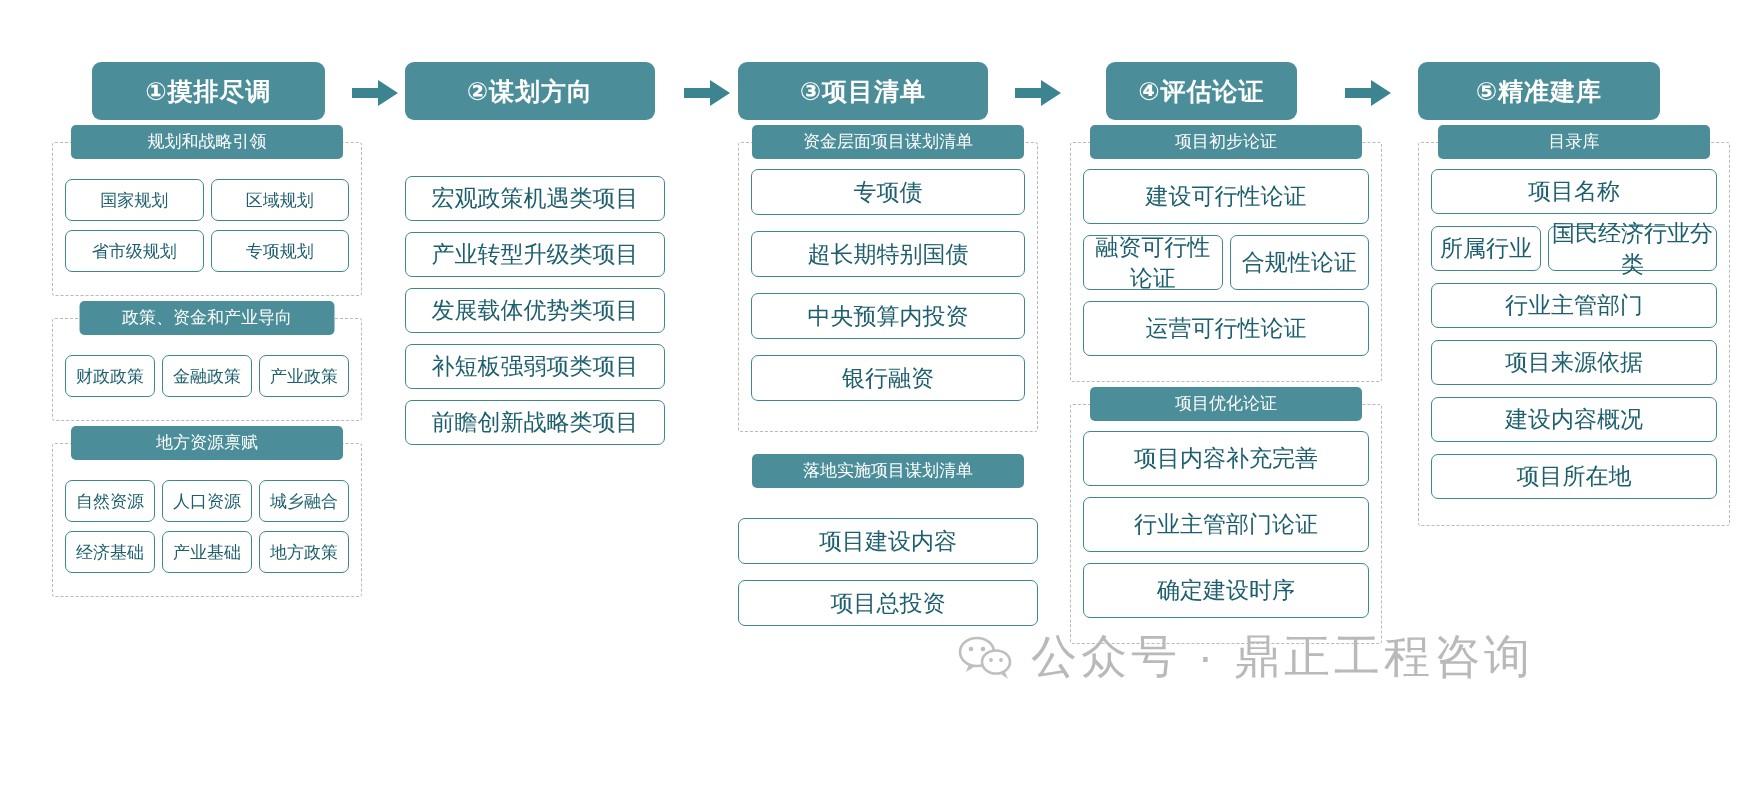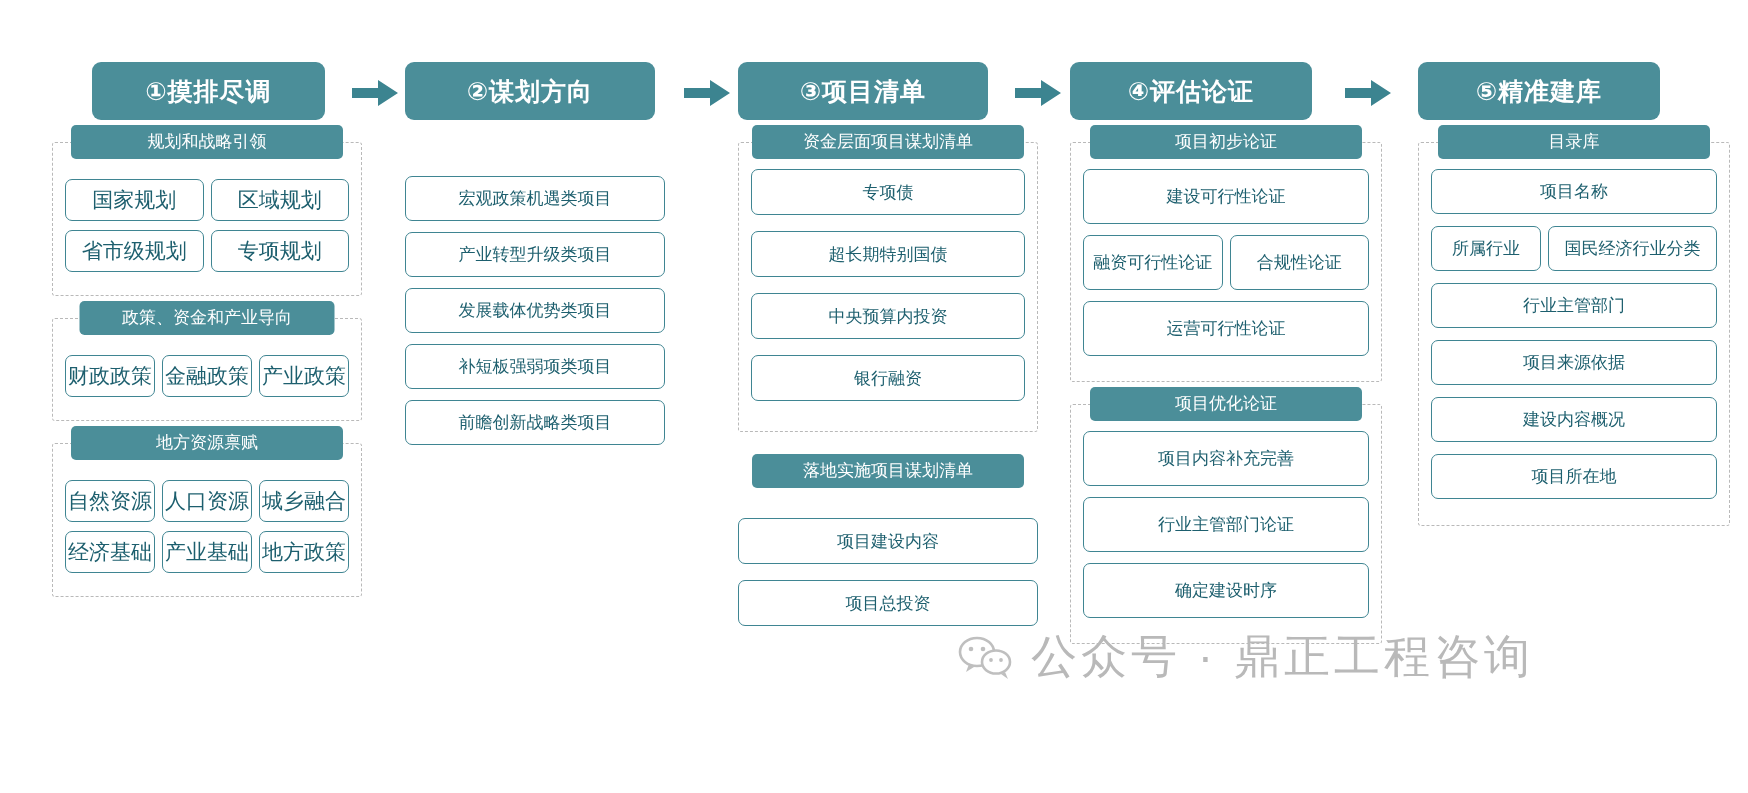--- a/index.html
+++ b/index.html
@@ -28,21 +28,21 @@
     font-weight:bold;
     text-align:center;
     letter-spacing:1px;
     display:flex;align-items:center;justify-content:center;
     height:58px;
     margin-top:62px;
   }
   .c1 .stage-head{width:233px;margin-left:40px;}
   .c2 .stage-head{width:250px;}
   .c3 .stage-head{width:250px;}
-  .c4 .stage-head{width:242px;}
+  .c4 .stage-head{width:191px;margin-left:36px;}
   .c5 .stage-head{width:242px;}
 
   
   .arrow{
     position:absolute;top:80px;
     width:46px;height:26px;
     color:#3c8490;
   }
   .arrow svg{display:block;width:46px;height:26px;}
   .a1{left:352px;}
@@ -73,33 +73,33 @@
     z-index:3;
   }
   .group-title.wide{width:255px;}
 
   
   .box{
     background:#ffffff;
     border:1.4px solid #3f8592;
     border-radius:7px;
     color:#1d5f6e;
-    font-size:17px;
+    font-size:23px;
     text-align:center;
     display:flex;align-items:center;justify-content:center;
     height:42px;
     margin-bottom:9px;
     box-sizing:border-box;
   }
   .row{display:flex;gap:7px;}
   .row .box{flex:1;margin-bottom:9px;}
 
   
   .c1 .g-inner{padding-top:10px;}
-  .c1 .box{height:42px;font-size:21px;text-align:right;}
+  .c1 .box{height:42px;font-size:17px;text-align:right;}
 
   
   .c2 .list{margin-top:56px;}
   .c2 .box{height:45px;margin-bottom:11px;}
 
   
   .c3 .group-title{width:272px;}
   .c3 .box{height:46px;margin-bottom:16px;}
   .c3 .plain-list{margin-top:32px;}
 

